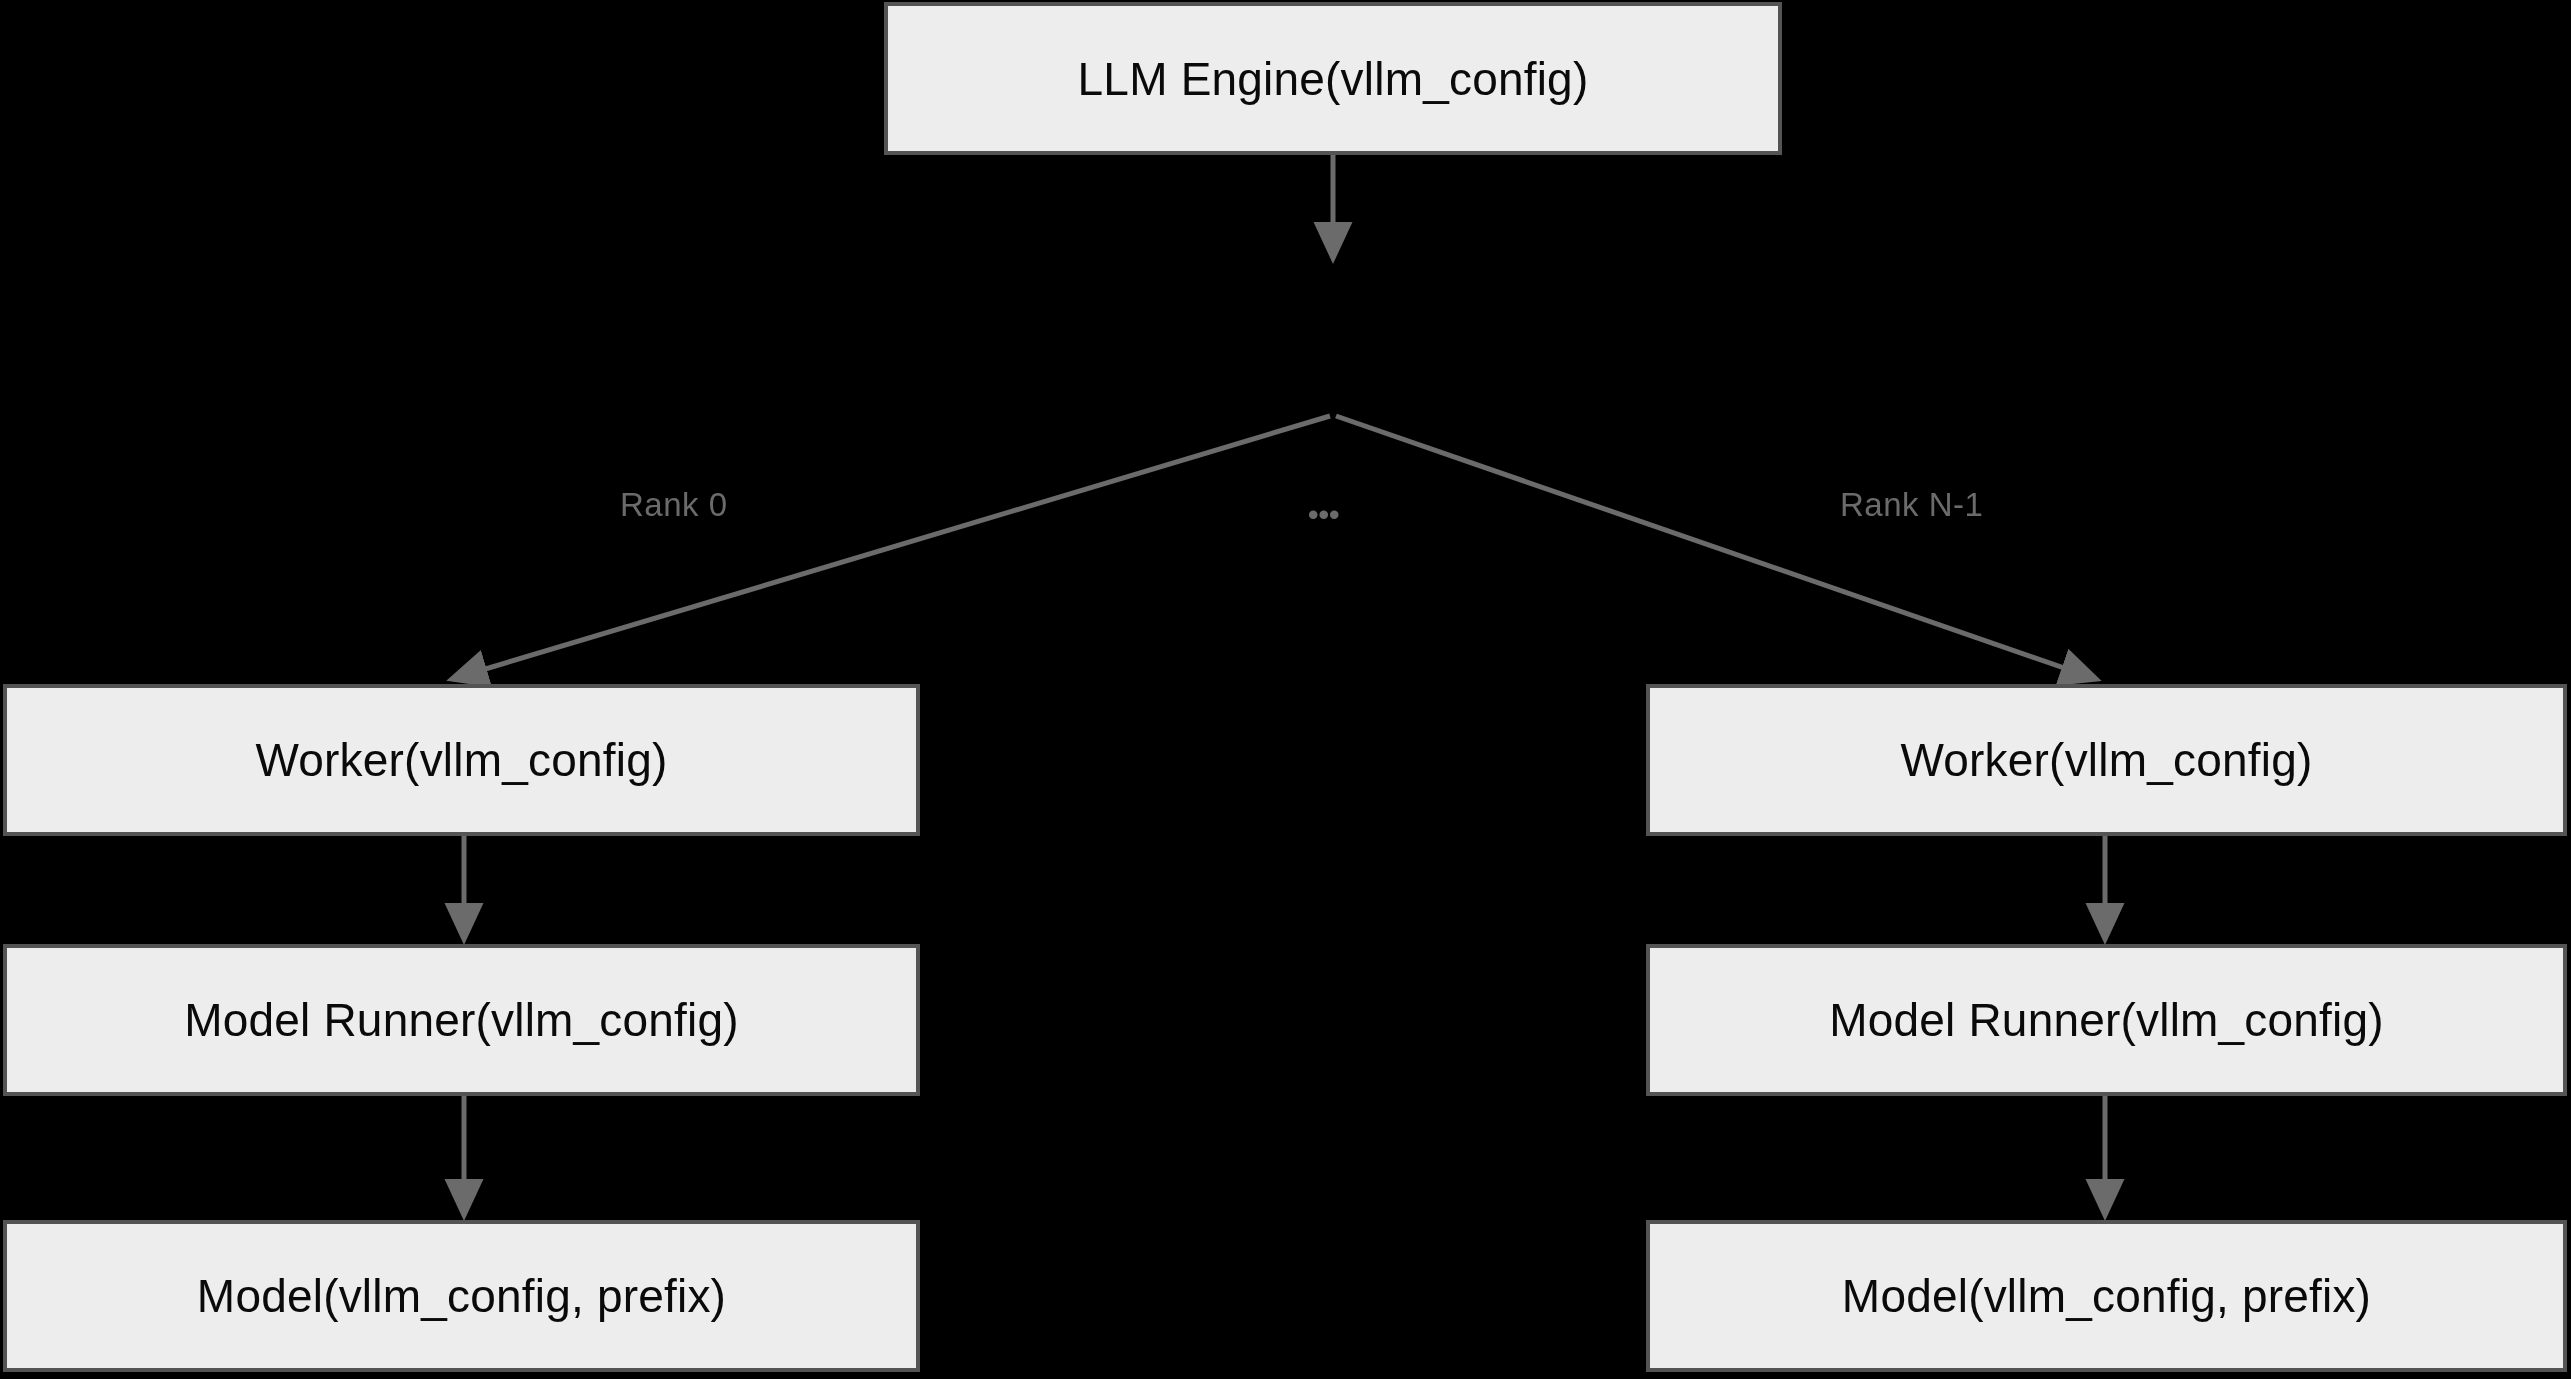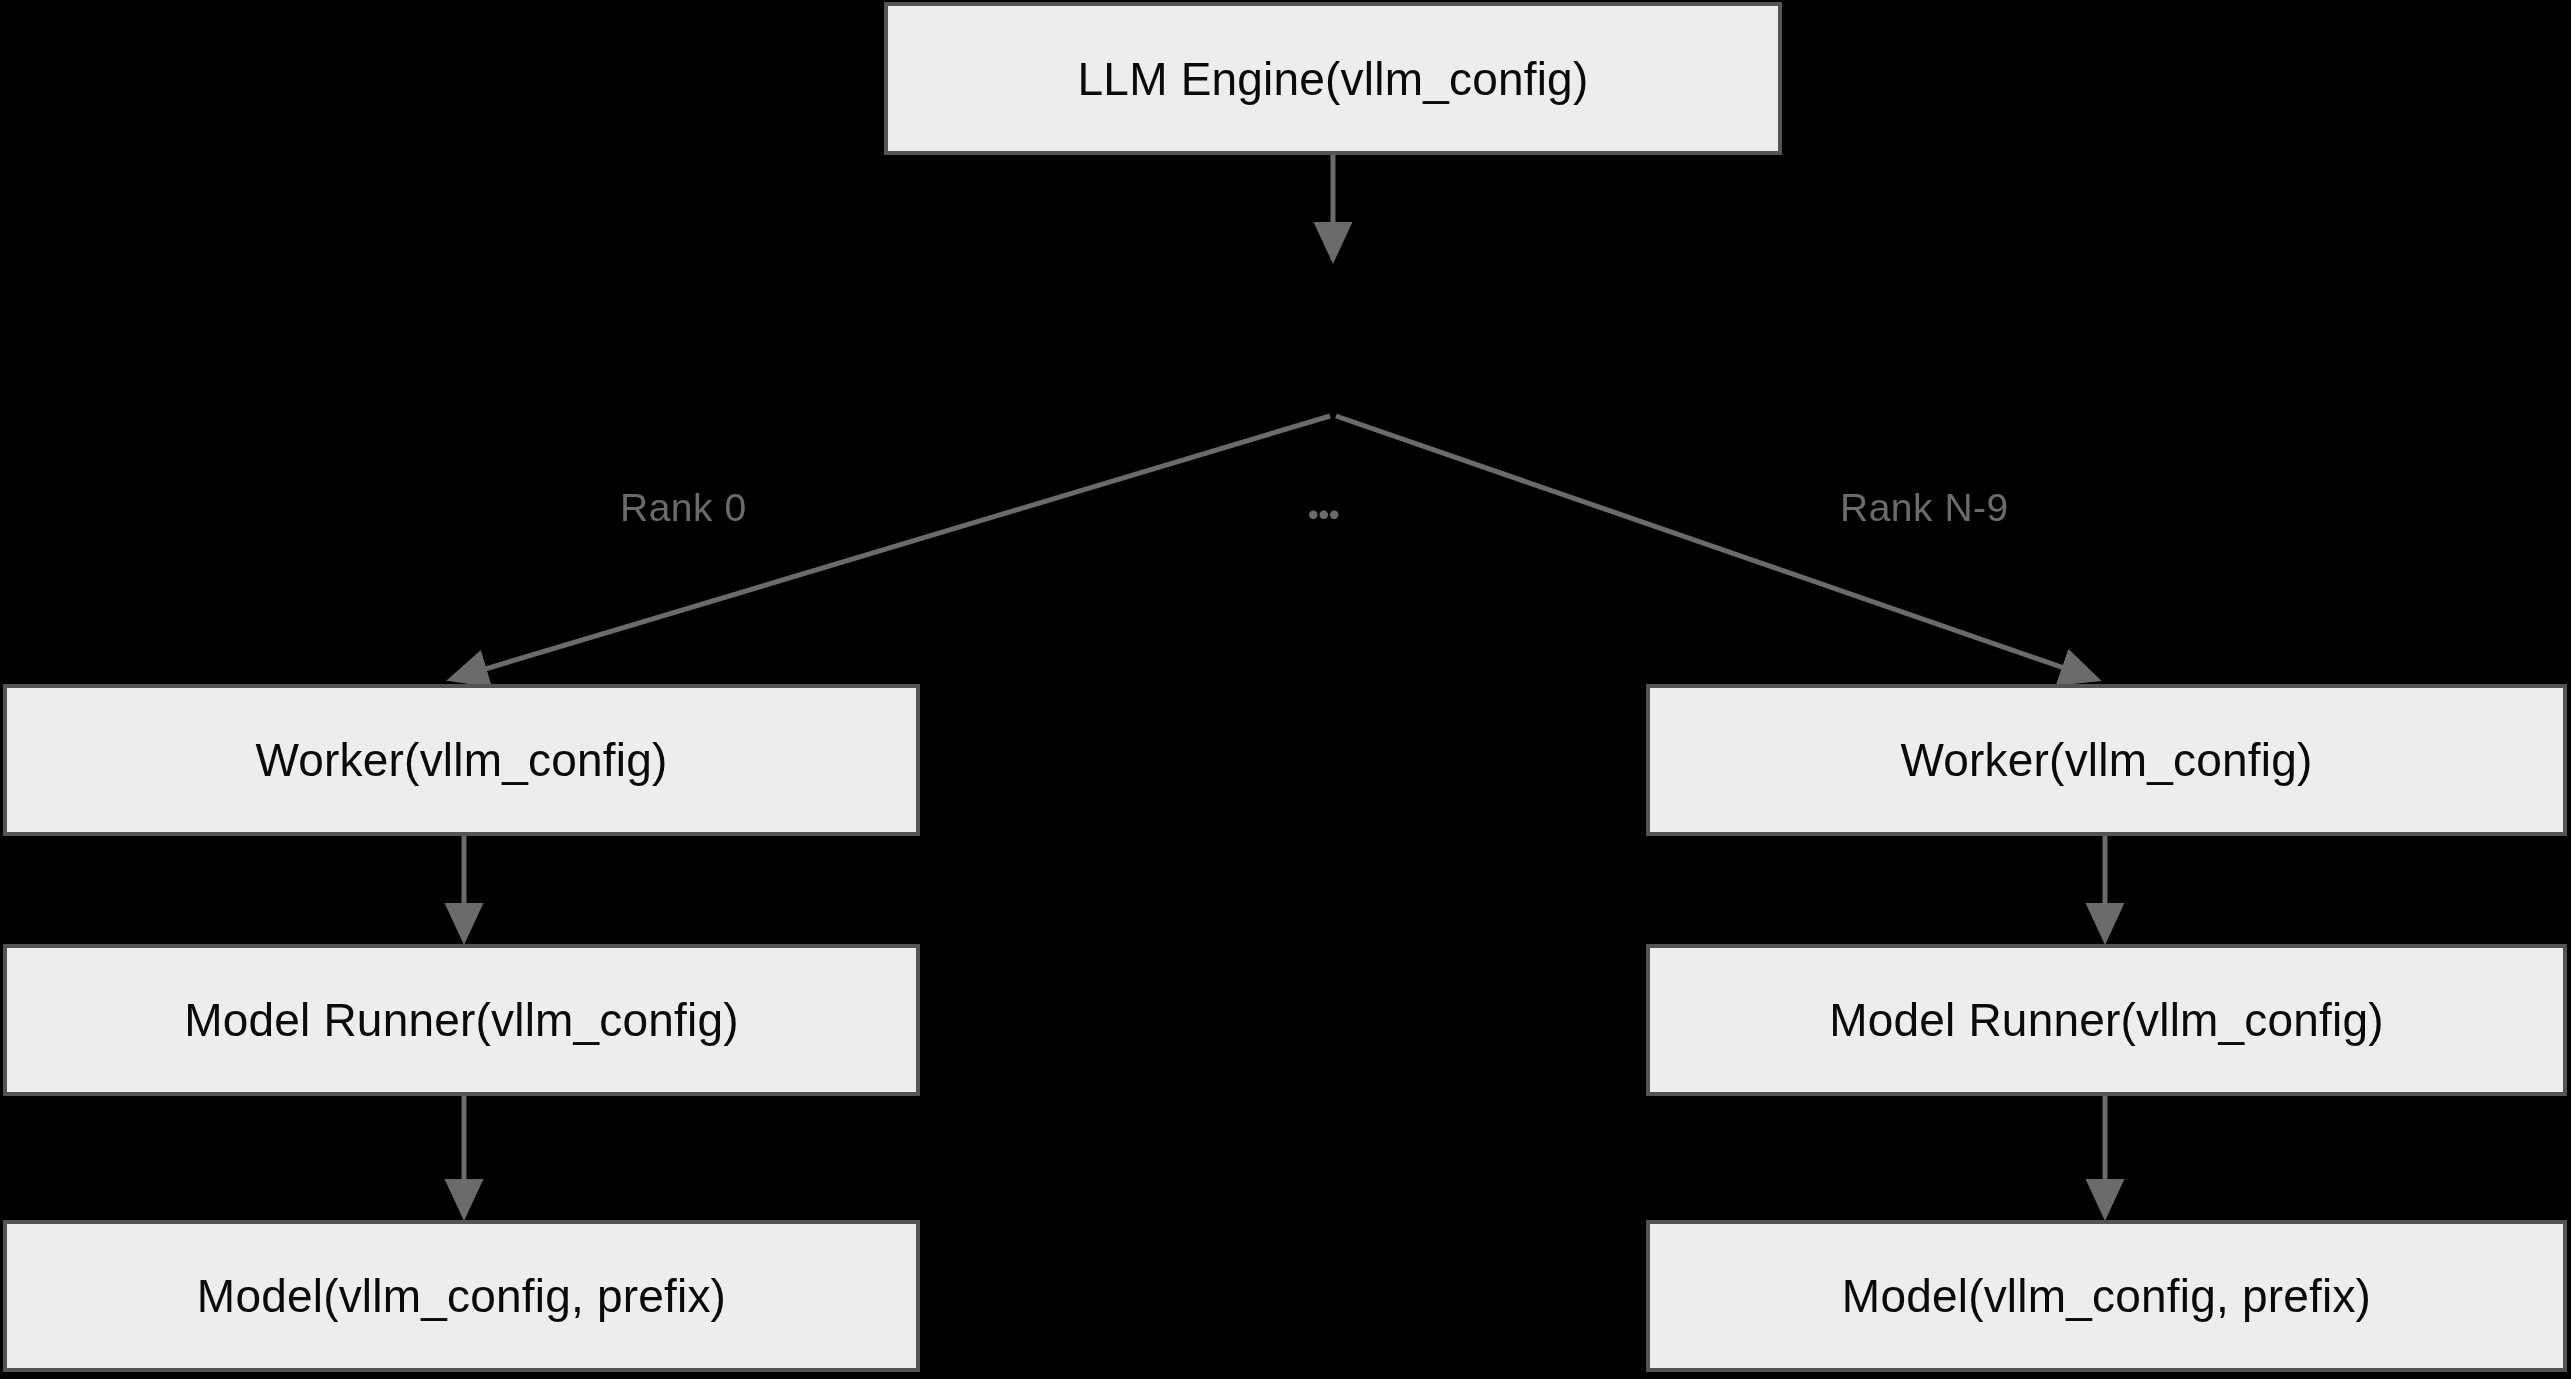--- a/index.html
+++ b/index.html
@@ -26,21 +26,21 @@
     justify-content: center;
     color: #0a0a0a;
     font-size: 46px;
     font-weight: 400;
     letter-spacing: 0.2px;
     white-space: nowrap;
   }
   .edge-label {
     position: absolute;
     color: #6b6b6b;
-    font-size: 39px;
+    font-size: 33px;
     font-weight: 400;
     white-space: nowrap;
     letter-spacing: 0.5px;
   }
   .ellipsis-label {
     position: absolute;
     color: #6b6b6b;
     font-size: 45px;
     line-height: 1;
     white-space: nowrap;
@@ -82,21 +82,21 @@
 
   <div class="node" style="left:884px; top:2px; width:898px; height:153px;">
     <span>LLM Engine(vllm_config)</span>
   </div>
 
 
   <div class="edge-label" style="left:620px; top:486px;">Rank 0</div>
 
   <div class="ellipsis-label" style="left:1308px; top:500px; font-size:30px;">•••</div>
 
-  <div class="edge-label" style="left:1840px; top:486px;">Rank N-9</div>
+  <div class="edge-label" style="left:1840px; top:486px;">Rank N-1</div>
 
   <div class="node" style="left:3px; top:684px; width:917px; height:152px;">
     <span>Worker(vllm_config)</span>
   </div>
 
   <div class="node" style="left:3px; top:944px; width:917px; height:152px;">
     <span>Model Runner(vllm_config)</span>
   </div>
 
   <div class="node" style="left:3px; top:1220px; width:917px; height:152px;">

